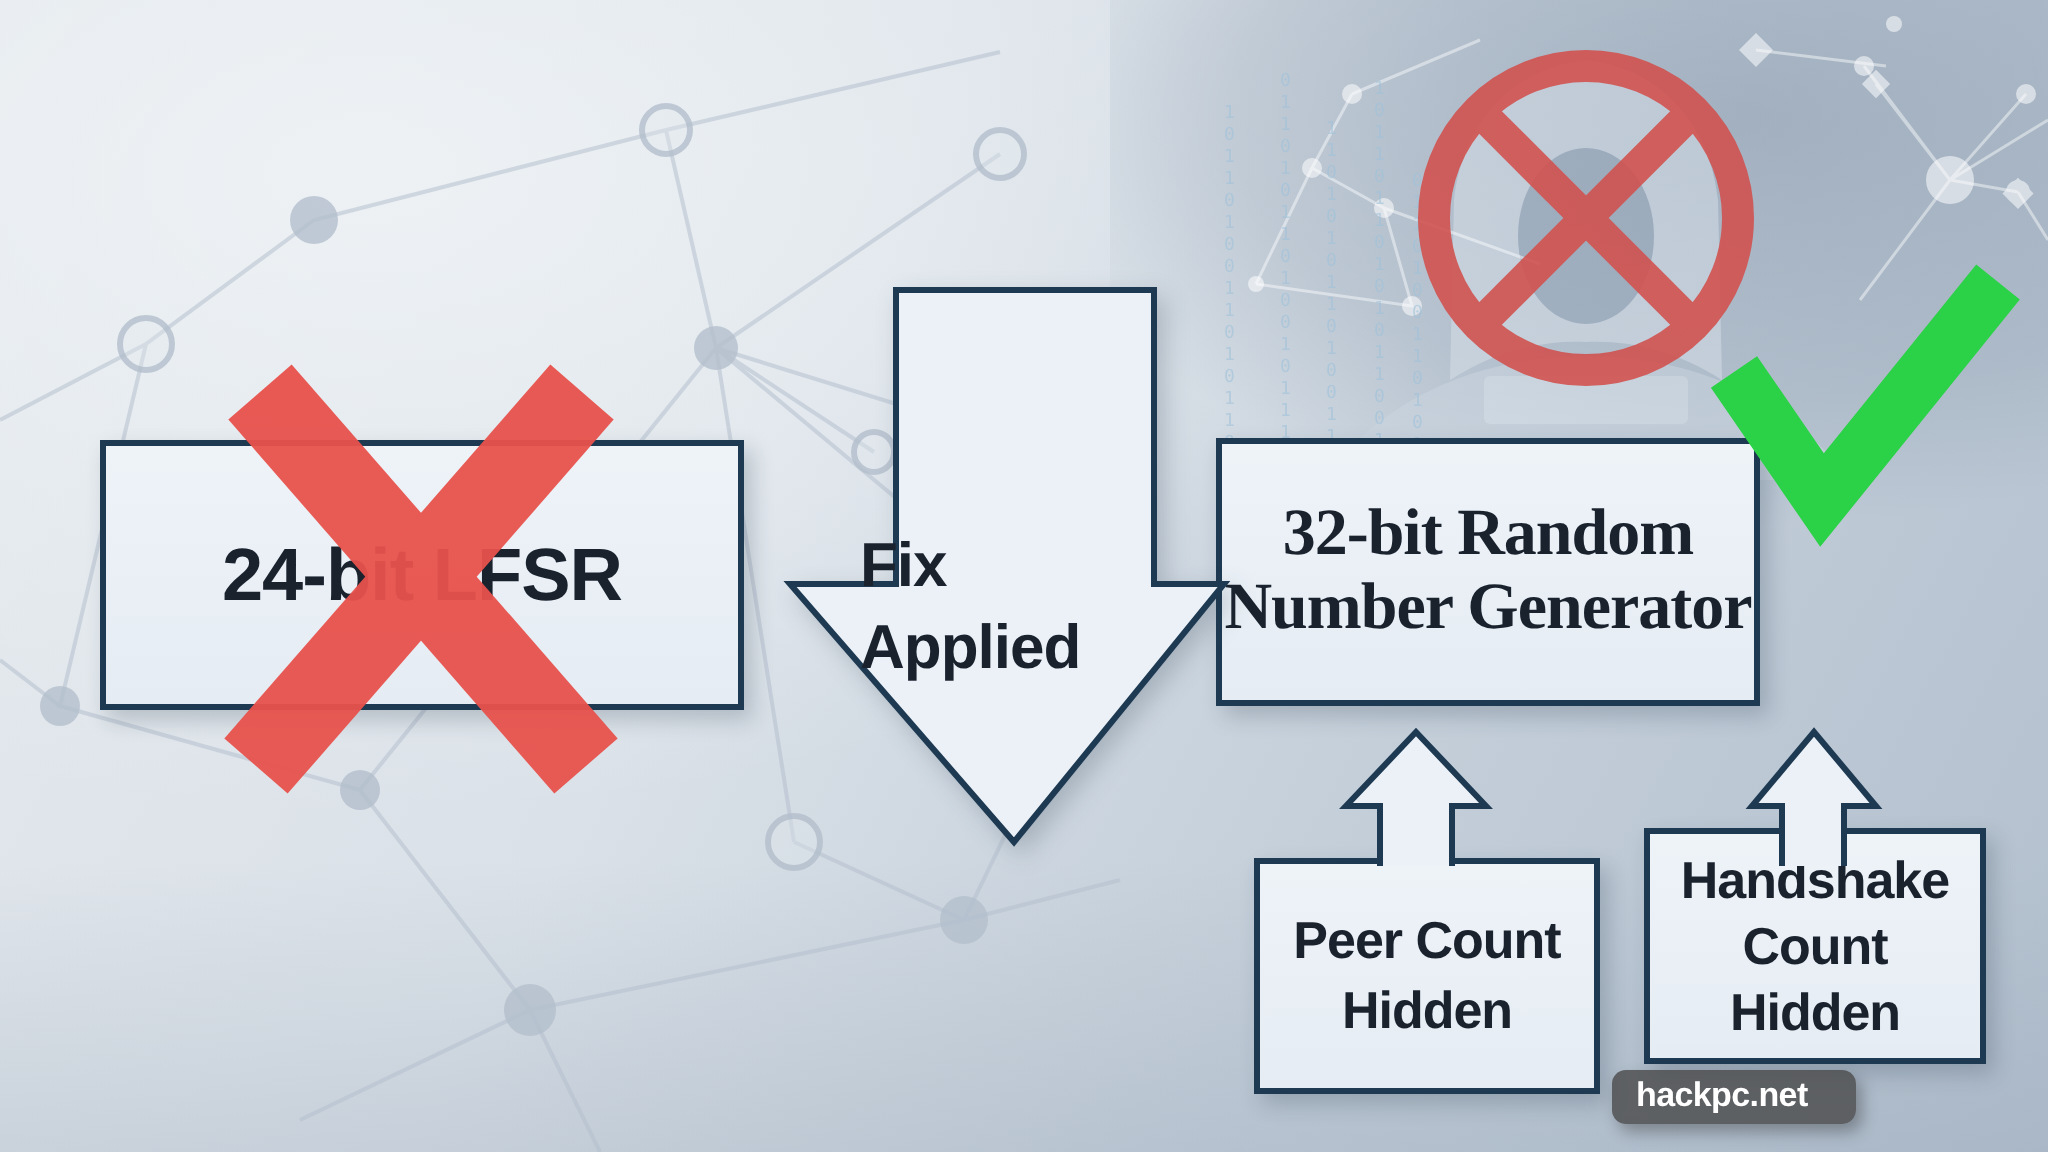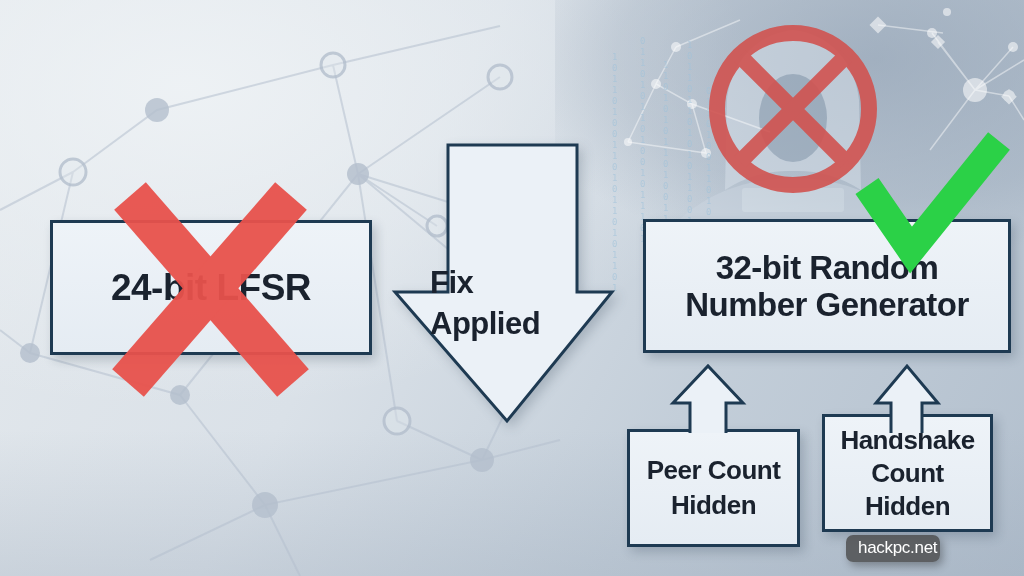--- a/index.html
+++ b/index.html
@@ -29,36 +29,36 @@
     background:linear-gradient(180deg,#eef3f8 0%,#e5ecf3 100%);
     border:3px solid #1e3a52;box-sizing:border-box;
     box-shadow:4px 5px 10px rgba(30,50,70,0.22);
   }
   .box-label{
     white-space:pre-line;text-align:center;font-weight:bold;color:#1a222e;
     letter-spacing:-0.5px;
   }
   .lfsr-box{left:50px;top:220px;width:322px;height:135px;}
   .lfsr-box .box-label{font-size:37px;}
-  .rng-box{left:643px;top:219px;width:368px;height:134px;}
+  .rng-box{left:608px;top:219px;width:272px;height:134px;font-family:Liberation Serif, serif;}
   .rng-box .box-label{font-size:33px;line-height:37px;}
   .peer-box{left:627px;top:429px;width:173px;height:118px;}
   .peer-box .box-label{font-size:26px;line-height:35px;}
   .handshake-box{left:822px;top:414px;width:171px;height:118px;}
   .handshake-box .box-label{font-size:26px;line-height:33px;}
   .fix-label{
     position:absolute;left:430px;top:262px;width:164px;text-align:left;
     white-space:pre-line;font-weight:bold;font-size:31px;line-height:41px;
     color:#1a222e;letter-spacing:-0.5px;
   }
   .watermark{
     position:absolute;left:806px;top:535px;
-    background:rgba(72,72,72,0.8);border-radius:7px;padding:3px 3px 4px 12px;
-    color:#ffffff;font-weight:normal;font-size:17px;
-    box-shadow:3px 4px 8px rgba(0,0,0,0.3);letter-spacing:-0.3px;margin-left:40px;
+    background:rgba(72,72,72,0.8);border-radius:7px;padding:3px 24px 4px 12px;
+    color:#ffffff;font-weight:bold;font-size:17px;
+    box-shadow:3px 4px 8px rgba(0,0,0,0.3);letter-spacing:-0.3px;
   }
 </style>
 </head>
 <body>
 
 <div class="stage">
 
   <div class="photo-shade"></div>
   <div class="bottom-shade"></div>
 

